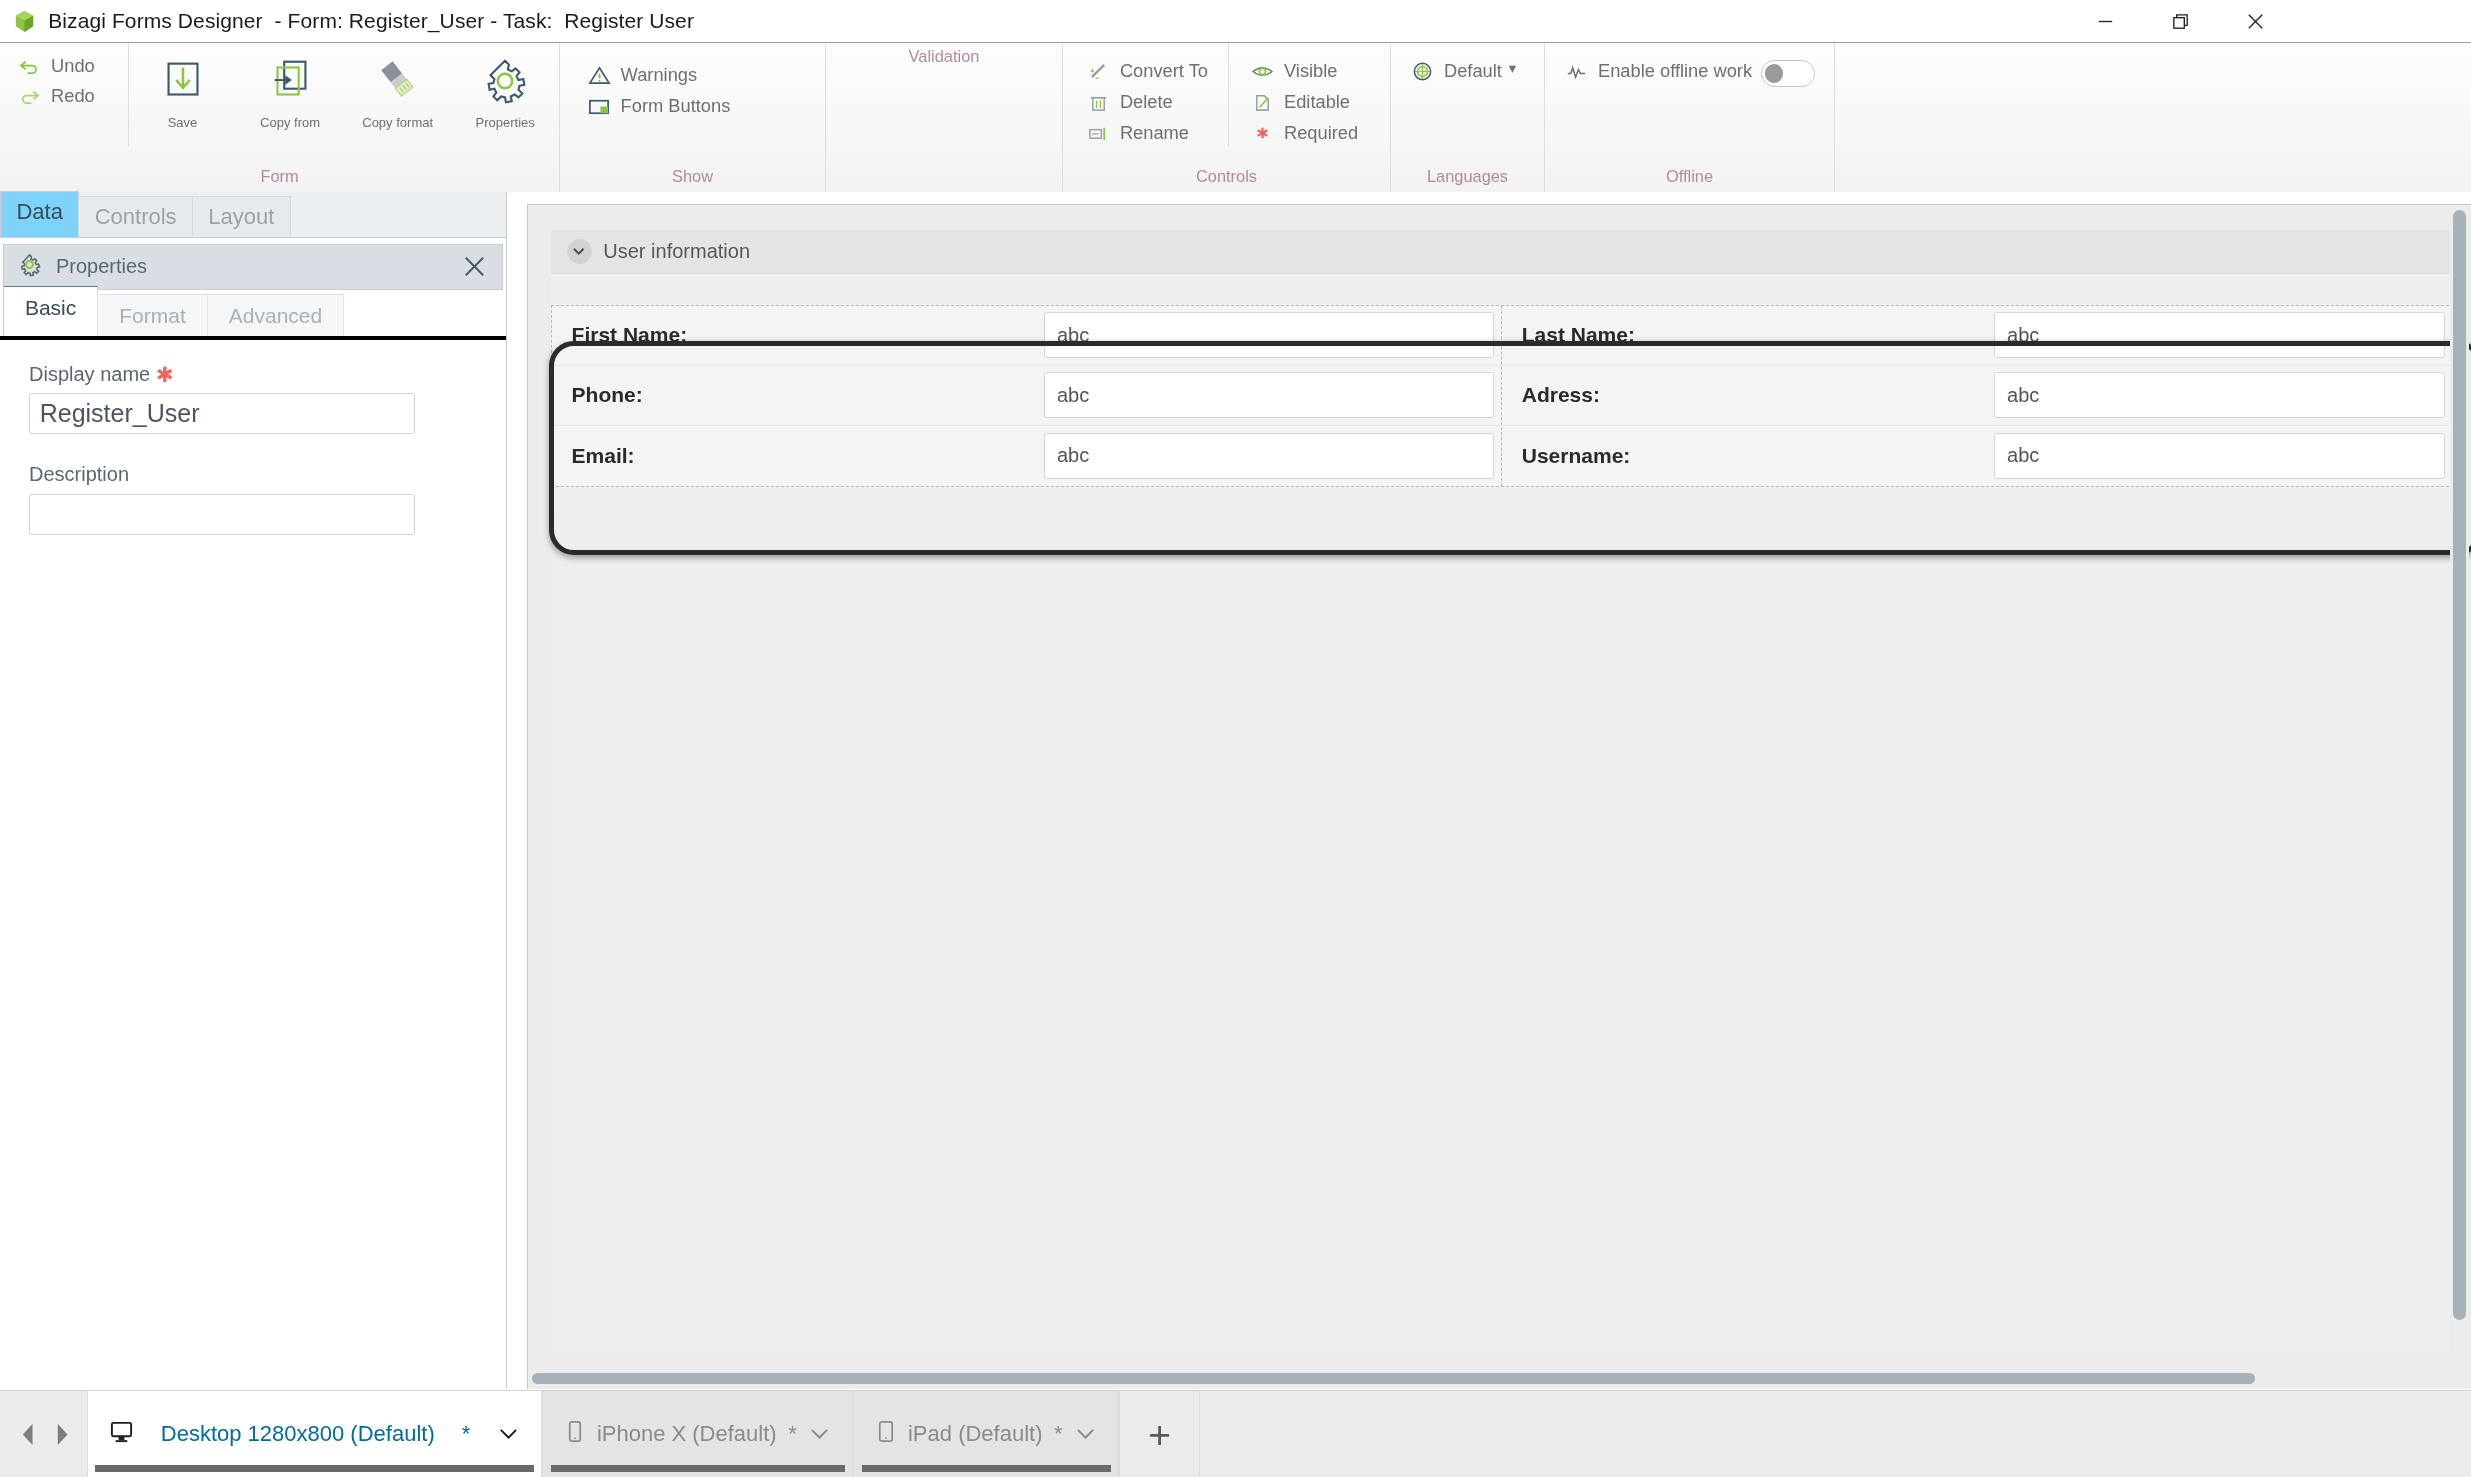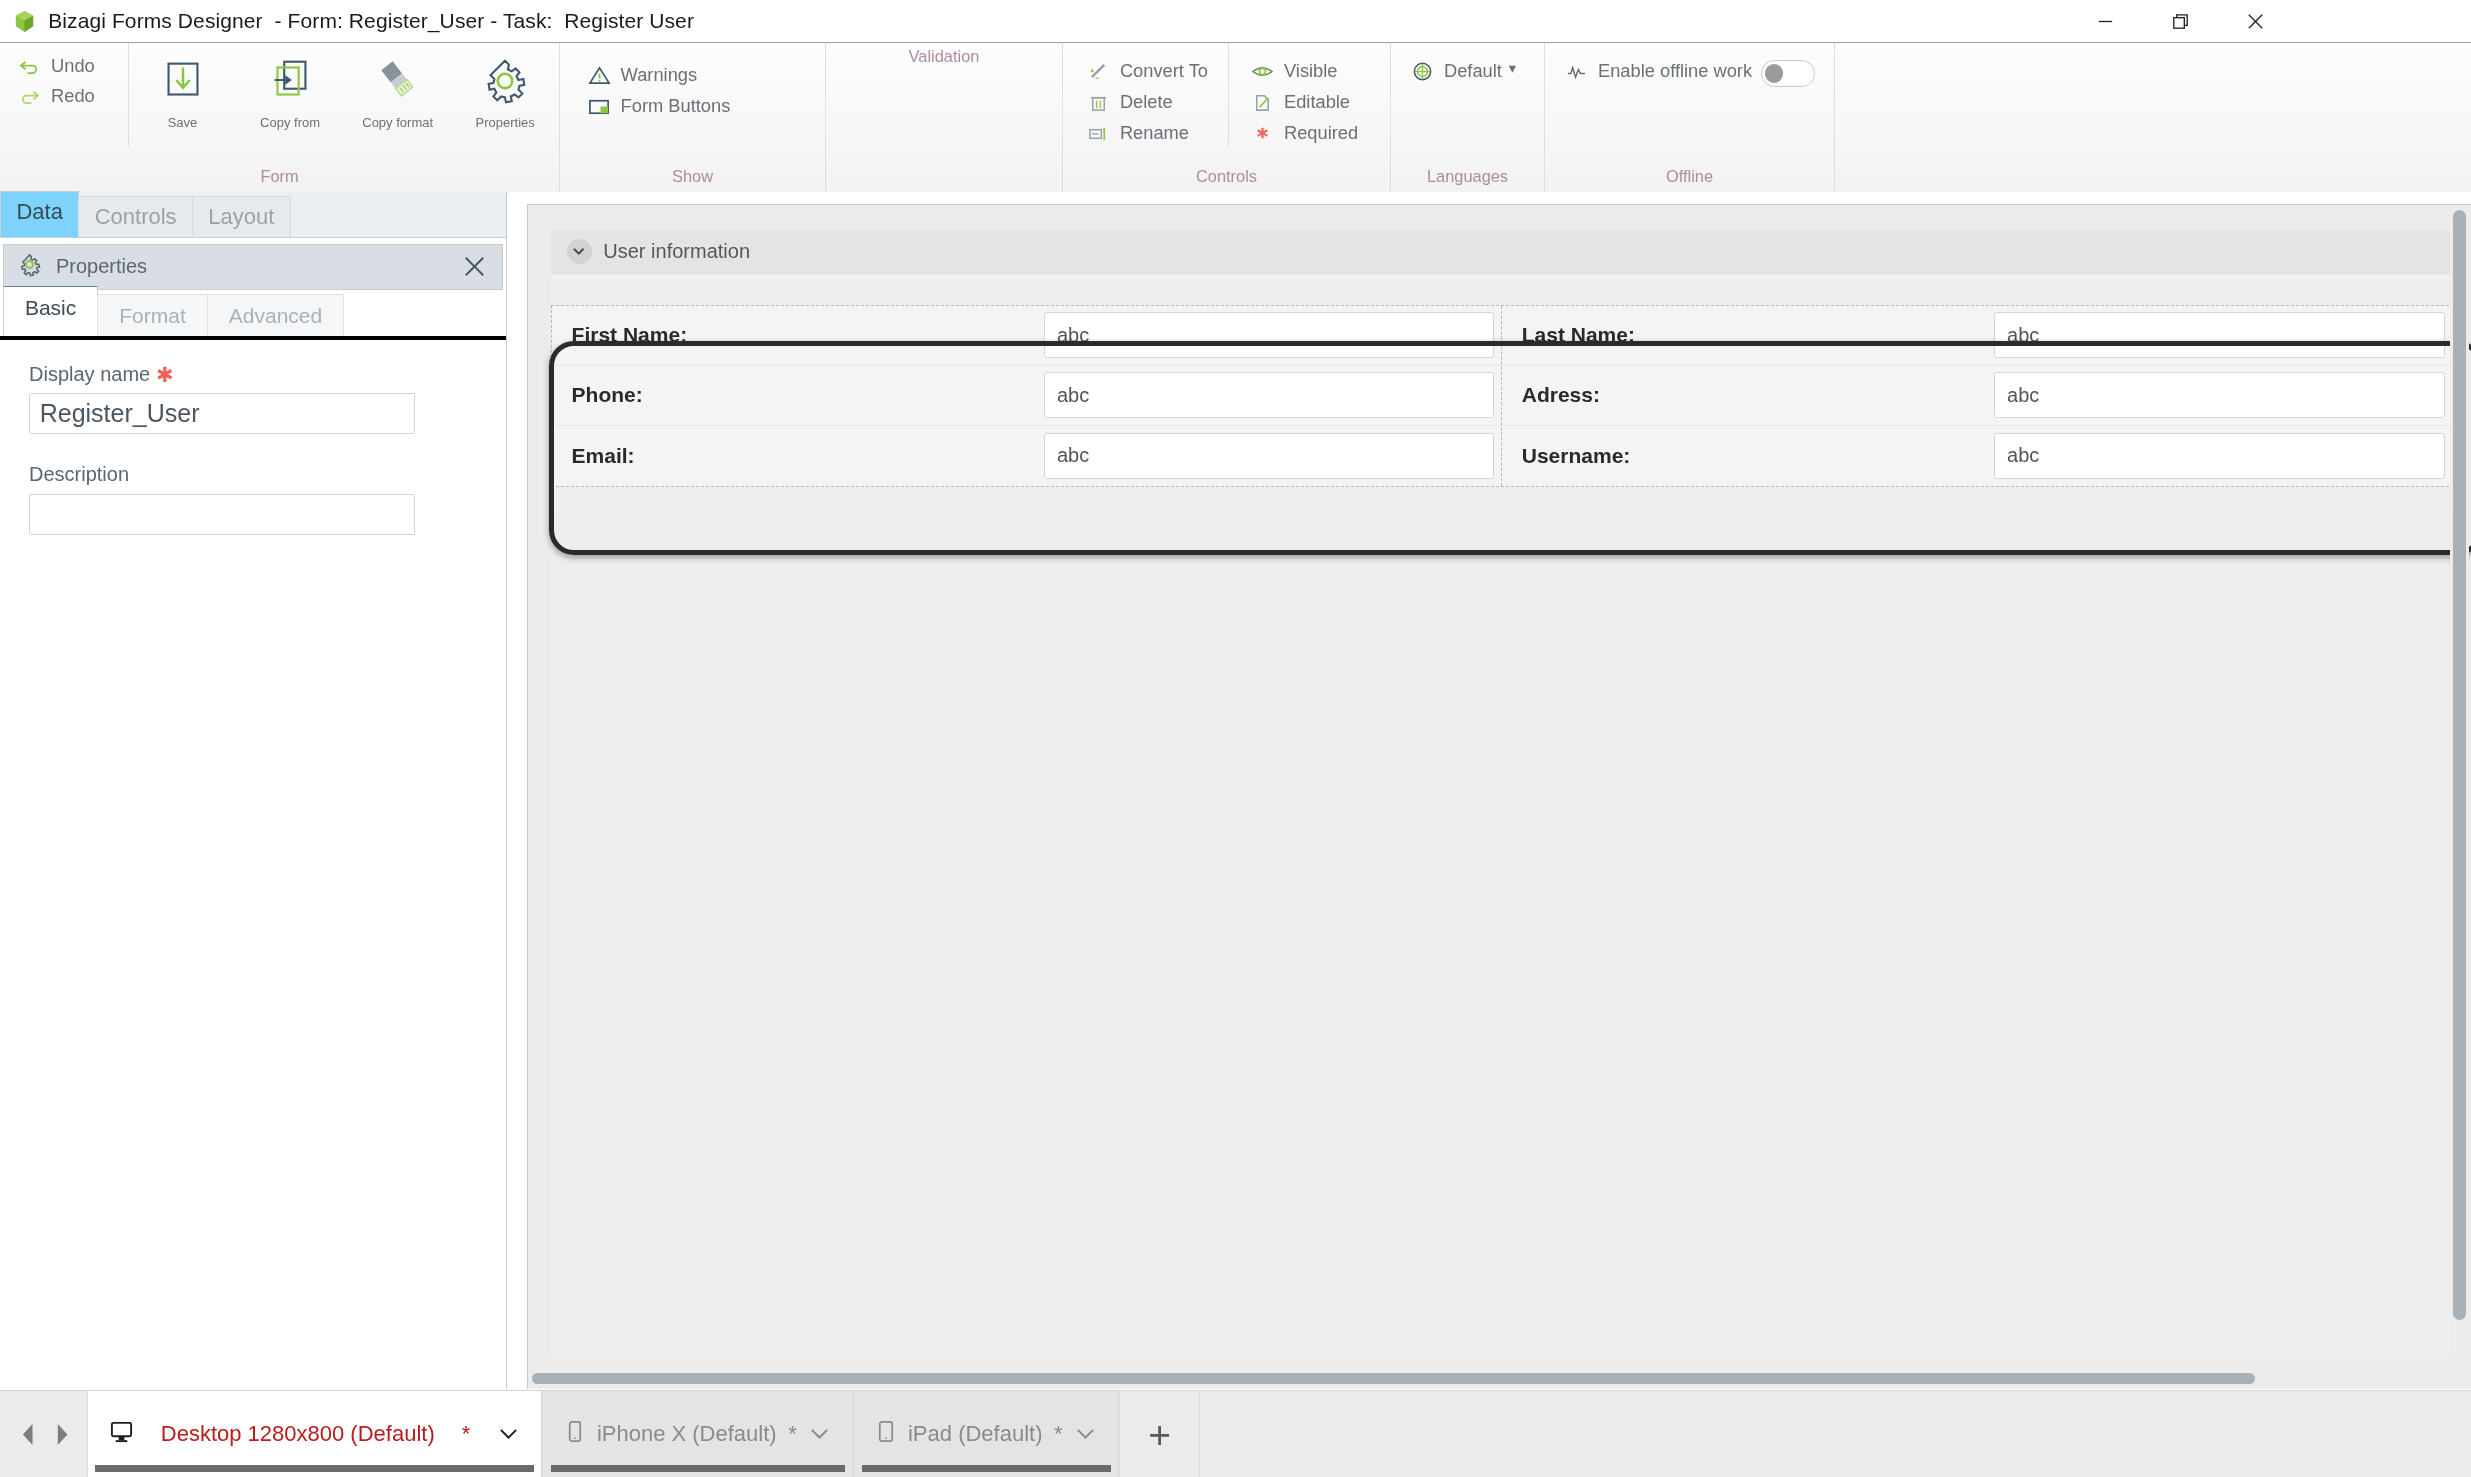--- a/index.html
+++ b/index.html
@@ -210,21 +210,21 @@
     display: flex; align-items: stretch;
   }
   .nav-arrows { display: flex; align-items: center; gap: 5.8px; padding: 0 11.6px 0 15.4px; }
   .nav-arrow { width: 27px; height: 39px; display: flex; align-items: center; justify-content: center; }
   .dev-tab {
     display: flex; align-items: center; gap: 11.6px;
     padding: 0 21px; position: relative;
     border-left: 1px solid #dcdcdc; border-right: 1px solid #dcdcdc;
     background: #e4e4e4; color: #8a8a8a; font-size: 22px;
   }
-  .dev-tab.active { background: #ffffff; color: #b91c1c; gap: 27px; }
+  .dev-tab.active { background: #ffffff; color: #0369a1; gap: 27px; }
   .dev-tab .underline {
     position: absolute; left: 7.7px; right: 7.7px; bottom: 4.8px; height: 6.8px; background: #6a6a6a;
   }
   .dev-tab .star { font-size: 22px; }
   .add-tab {
     width: 81px; display: flex; align-items: center; justify-content: center;
     border-left: 1px solid #dcdcdc; border-right: 1px solid #dcdcdc; background: #ebebeb;
   }
   .bb-rest { flex: 1 1 auto; background: #ebebeb; }
 </style>

